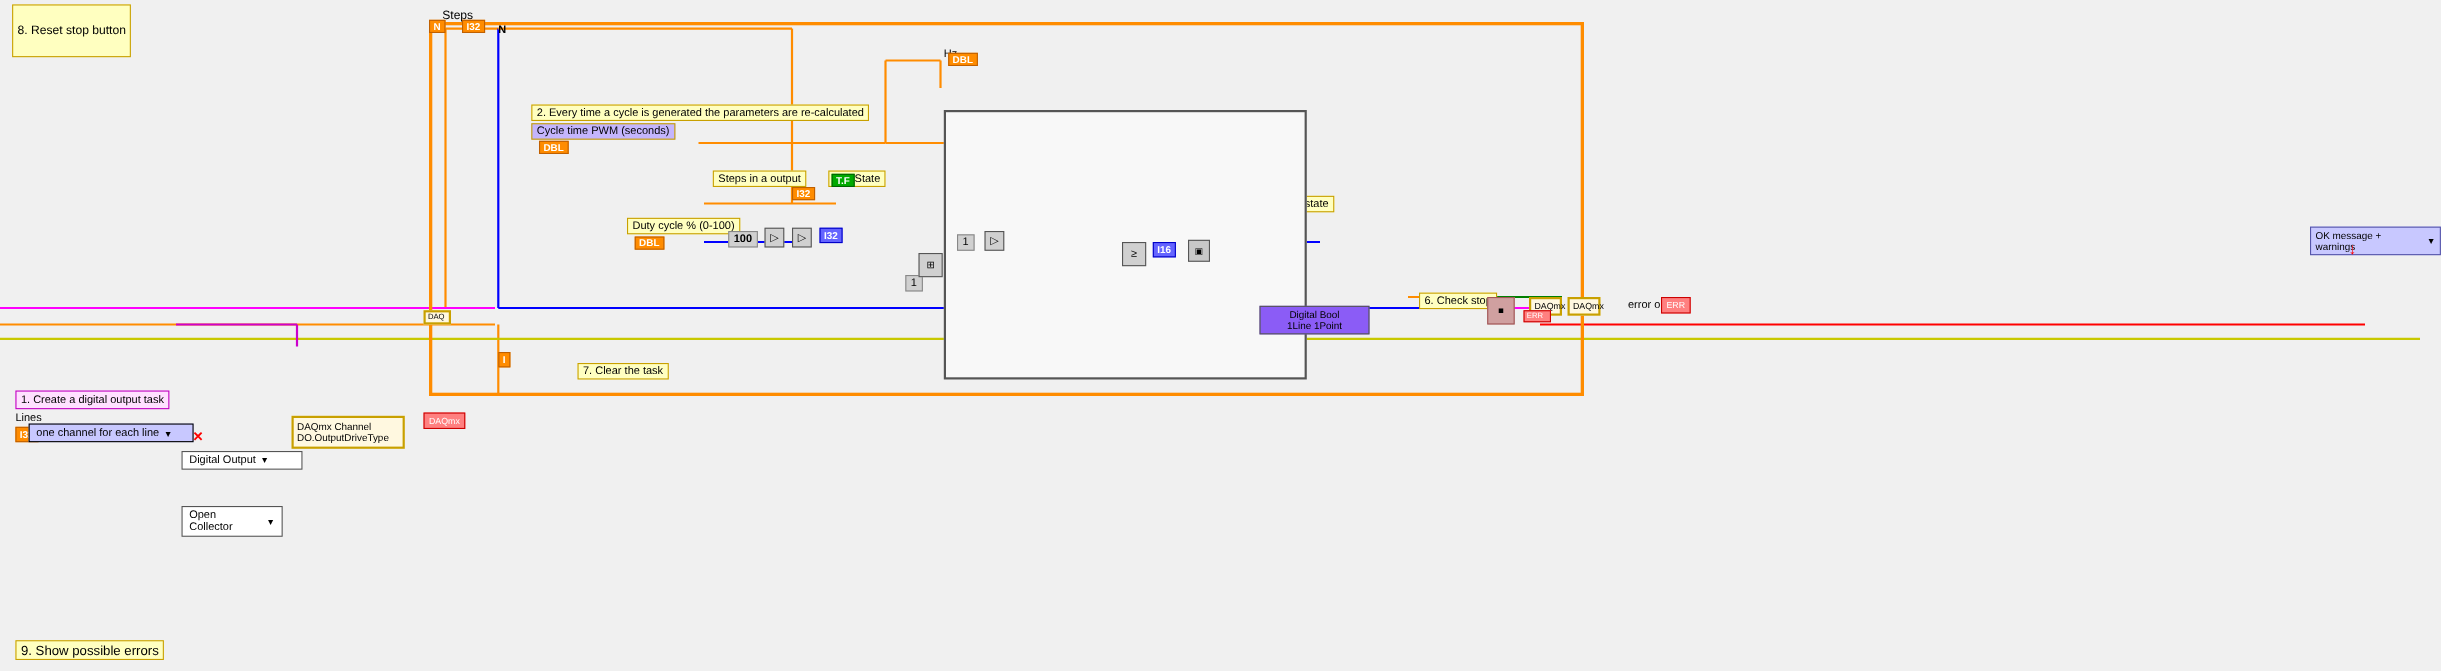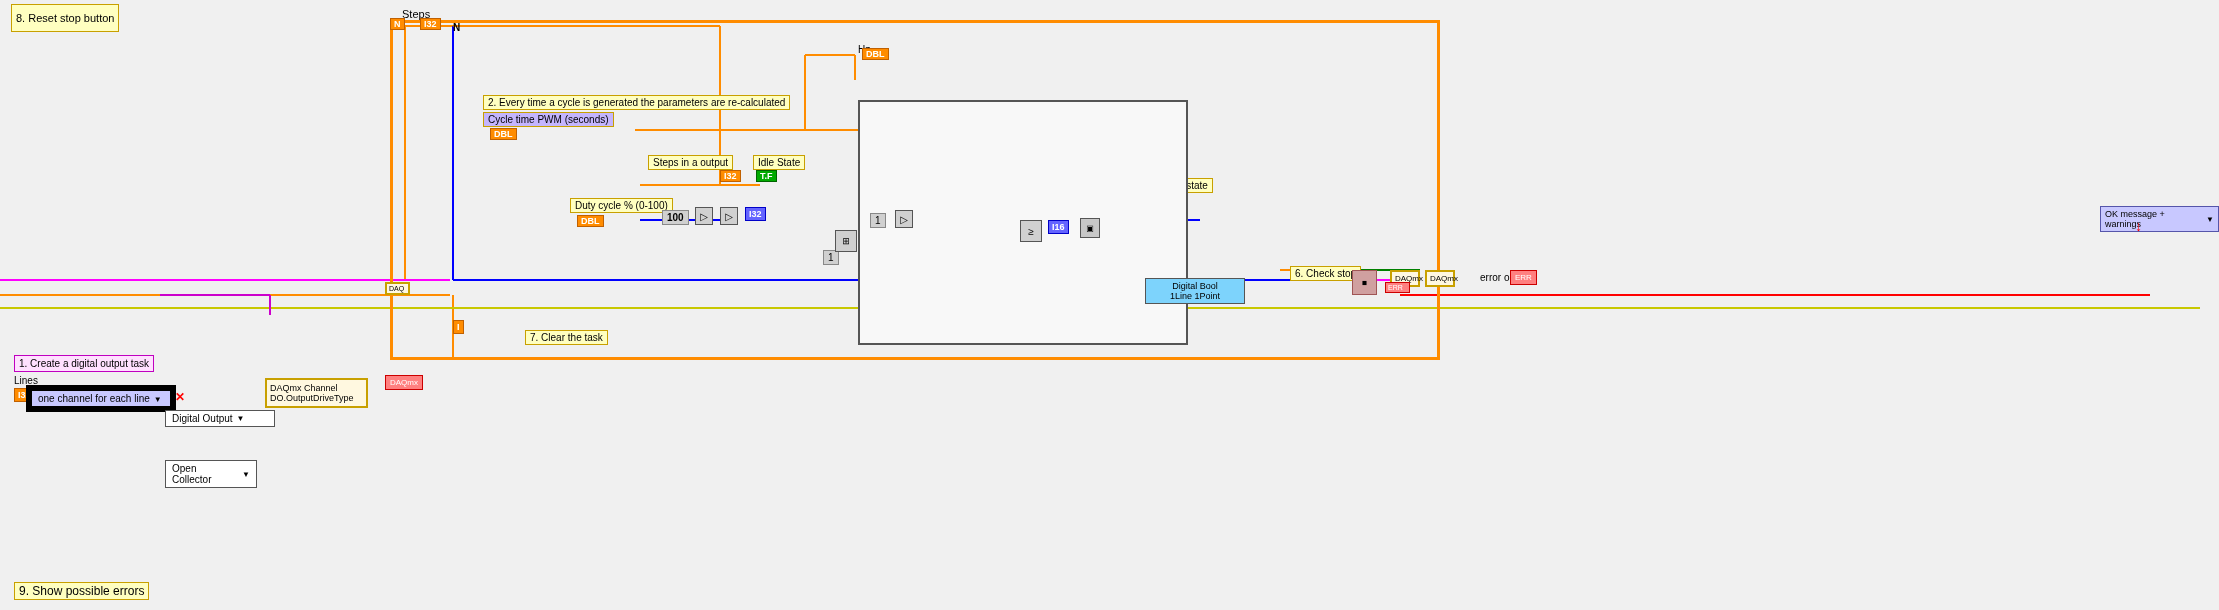--- a/index.html
+++ b/index.html
@@ -74,21 +74,21 @@
     <line x1="0" y1="308" x2="453" y2="308" stroke="#c8c800" stroke-width="2"></line>
     <line x1="453" y1="308" x2="1420" y2="308" stroke="#c8c800" stroke-width="2"></line>
     <line x1="1420" y1="308" x2="2200" y2="308" stroke="#c8c800" stroke-width="2"></line>
 
     <line x1="160" y1="295" x2="270" y2="295" stroke="#cc00cc" stroke-width="2"></line>
     <line x1="270" y1="295" x2="270" y2="315" stroke="#cc00cc" stroke-width="2"></line>
 
     <line x1="855" y1="55" x2="855" y2="80" stroke="#ff8c00" stroke-width="2"></line>
   </svg>
 
-  <div style="position:absolute; top:4px; left:11px; font-size:11px; color:#000; border:1px solid #c8a000; background:#ffffc0; padding:7px 4px;text-align:right;">8. Reset stop button</div>
+  <div style="position:absolute; top:4px; left:11px; font-size:11px; color:#000; border:1px solid #c8a000; background:#ffffc0; padding:17px 4px;text-align:right;">8. Reset stop button</div>
 
   <div style="position:absolute; top:8px; left:402px; font-size:11px; color:#000;">Steps</div>
 
   <div style="position:absolute; top:20px; left:390px; width:1050px; height:340px; border:3px solid #ff8c00; background:transparent;"></div>
 
   <div style="position:absolute; top:18px; left:390px; background:#ff8c00; color:white; font-size:9px; font-weight:bold; padding:0 3px; border:1px solid #c06000;">N</div>
 
   <div style="position:absolute; top:18px; left:420px; background:#ff8c00; border:1px solid #c06000; color:white; font-size:9px; font-weight:bold; padding:0 3px;">I32</div>
 
   <div style="position:absolute; top:22px; left:453px; font-size:10px; color:#000; font-weight:bold;">N</div>
@@ -102,21 +102,21 @@
   <div style="position:absolute; top:112px; left:483px; border:1px solid #c8a000; background:#c4b5fd; padding:1px 4px; font-size:10px;">Cycle time PWM (seconds)</div>
 
   <div style="position:absolute; top:128px; left:490px; background:#ff8c00; border:1px solid #c06000; color:white; font-size:9px; font-weight:bold; padding:0 3px;">DBL</div>
 
   <div style="position:absolute; top:155px; left:648px; border:1px solid #c8a000; background:#ffffc0; padding:1px 4px; font-size:10px;">Steps in a output</div>
 
   <div style="position:absolute; top:170px; left:720px; background:#ff8c00; border:1px solid #c06000; color:white; font-size:9px; font-weight:bold; padding:0 3px;">I32</div>
 
   <div style="position:absolute; top:155px; left:753px; border:1px solid #c8a000; background:#ffffc0; padding:1px 4px; font-size:10px;">Idle State</div>
 
-  <div style="position:absolute; top:170px; left:756px; background:#00aa00; border:1px solid #006400; color:white; font-size:9px; font-weight:bold; padding:0 3px;">T.F</div>
+  <div style="position:absolute; top:158px; left:756px; background:#00aa00; border:1px solid #006400; color:white; font-size:9px; font-weight:bold; padding:0 3px;">T.F</div>
 
   <div style="position:absolute; top:198px; left:570px; border:1px solid #c8a000; background:#ffffc0; padding:1px 4px; font-size:10px;">Duty cycle % (0-100)</div>
 
   <div style="position:absolute; top:215px; left:577px; background:#ff8c00; border:1px solid #c06000; color:white; font-size:9px; font-weight:bold; padding:0 3px;">DBL</div>
 
   <div style="position:absolute; top:210px; left:662px; border:1px solid #888; background:#d0d0d0; padding:1px 4px; font-size:10px;font-weight:bold;">100</div>
 
   <div style="position:absolute; top:207px; left:695px; width:18px; height:18px; background:#d0d0d0; border:1px solid #555; display:flex; align-items:center; justify-content:center; font-size:10px;">▷</div>
   <div style="position:absolute; top:207px; left:720px; width:18px; height:18px; background:#d0d0d0; border:1px solid #555; display:flex; align-items:center; justify-content:center; font-size:10px;">▷</div>
 
@@ -158,40 +158,40 @@
   <div style="position:absolute; top:100px; left:858px; width:330px; height:245px; border:2px solid #555; background:#f8f8f8;"></div>
 
   <div style="position:absolute; top:213px; left:870px; border:1px solid #888; background:#d0d0d0; padding:1px 4px; font-size:10px;">1</div>
 
   <div style="position:absolute; top:210px; left:895px; width:18px; height:18px; background:#d0d0d0; border:1px solid #555; display:flex; align-items:center; justify-content:center; font-size:10px;">▷</div>
 
   <div style="position:absolute; top:266px; left:1290px; border:1px solid #c8a000; background:#ffffc0; padding:1px 4px; font-size:10px;">6. Check stop</div>
 
   <div style="position:absolute; top:270px; left:1352px; width:25px; height:25px; background:#d0a0a0; border:1px solid #a05555; display:flex; align-items:center; justify-content:center; font-size:10px;">⏹</div>
 
-  <div style="position:absolute; top:278px; left:1145px; border:1px solid #555; background:#7dd3fc; padding:2px 4px; font-size:9px; text-align:center; width:100px;">
+  <div style="position:absolute; top:278px; left:1145px; border:1px solid #555; background:#8b5cf6; padding:2px 4px; font-size:9px; text-align:center; width:100px;">
     <span>Digital Bool<br>1Line 1Point</span>
   </div>
 
   <div style="position:absolute; top:270px; left:1390px; background:#fff8e0; border:2px solid #c8a000; padding:2px 3px; font-size:8px; width:30px;">DAQmx</div>
   <div style="position:absolute; top:270px; left:1425px; background:#fff8e0; border:2px solid #c8a000; padding:2px 3px; font-size:8px; width:30px;">DAQmx</div>
 
   <div style="position:absolute; top:272px; left:1480px; font-size:10px; color:#000;">error out</div>
 
   <div style="position:absolute; top:270px; left:1510px; background:#ff8080; border:1px solid #cc0000; padding:2px 4px; font-size:8px; color:white;">ERR</div>
 
   <div style="position:absolute; top:330px; left:525px; border:1px solid #c8a000; background:#ffffc0; padding:1px 4px; font-size:10px;">7. Clear the task</div>
 
   <div style="position:absolute; top:355px; left:14px; border:1px solid #c000c0; background:#ffe0ff; padding:2px 4px; font-size:10px;">1. Create a digital output task</div>
 
   <div style="position:absolute; top:375px; left:14px; font-size:10px; color:#000;">Lines</div>
 
   <div style="position:absolute; top:388px; left:14px; background:#ff8c00; border:1px solid #c06000; color:white; font-size:9px; font-weight:bold; padding:1px 3px;">I32</div>
 
-  <div style="position:absolute; top:385px; left:26px; border:6px solid #000000; background:#c8c8ff; padding:2px 6px; font-size:10px; display:flex; align-items:flex-end; gap:4px; width:150px;">
+  <div style="position:absolute; top:385px; left:26px; border:1px solid #000000; background:#c8c8ff; padding:2px 6px; font-size:10px; display:flex; align-items:flex-end; gap:4px; width:150px;">
     <span>one channel for each line</span>
     <span style="font-size:8px;">▼</span>
   </div>
 
   <div style="position:absolute; top:390px; left:175px; color:red; font-weight:bold; font-size:12px;">✕</div>
 
   <div style="position:absolute; top:378px; left:265px; background:#fff8e0; border:2px solid #c8a000; padding:3px; font-size:9px; width:103px;">
     <div>DAQmx Channel</div>
     <div>DO.OutputDriveType</div>
   </div>

